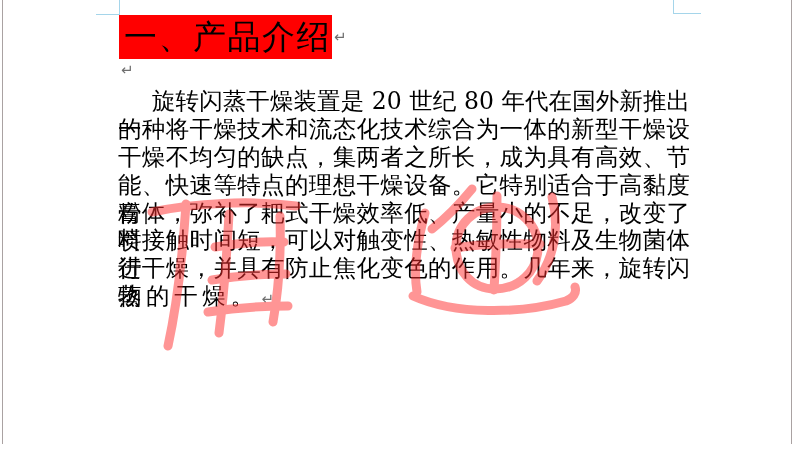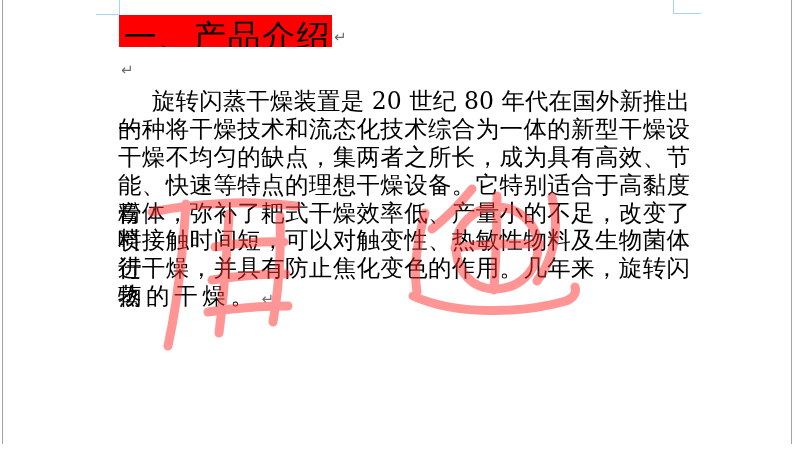--- a/index.html
+++ b/index.html
@@ -10,21 +10,21 @@
   }
   .vline { position:absolute; width:1px; background:#aaa2a2; top:0; height:444px; }
   .vline.left  { left:2px; }
   .vline.right { left:791px; }
   .bmark { position:absolute; background:#a5d5ea; }
   .bmark.tl-v { left:119px; top:0;    width:1px;  height:14px; }
   .bmark.tl-h { left:96px;  top:14px; width:24px; height:1px;  }
   .bmark.tr-v { left:673px; top:0;    width:1px;  height:13px; }
   .bmark.tr-h { left:673px; top:13px; width:28px; height:1px;  }
   .heading {
-    position:absolute; left:119px; top:15px; width:213px; height:32px;
+    position:absolute; left:119px; top:15px; width:213px; height:44px;
     background:#ff0000; color:#000000; font-size:33px; line-height:44px;
     letter-spacing:1.5px; padding-left:5px; box-sizing:border-box;
     white-space:nowrap; overflow:hidden;
   }
   .pilcrow {
     position:absolute; color:#6f6f6f; font-size:15px; line-height:15px;
     font-family:"DejaVu Sans","Liberation Sans",sans-serif;
   }
   .pilcrow.after-heading { left:334px; top:30px; }
   .pilcrow.empty-line    { left:121px; top:63px; }

